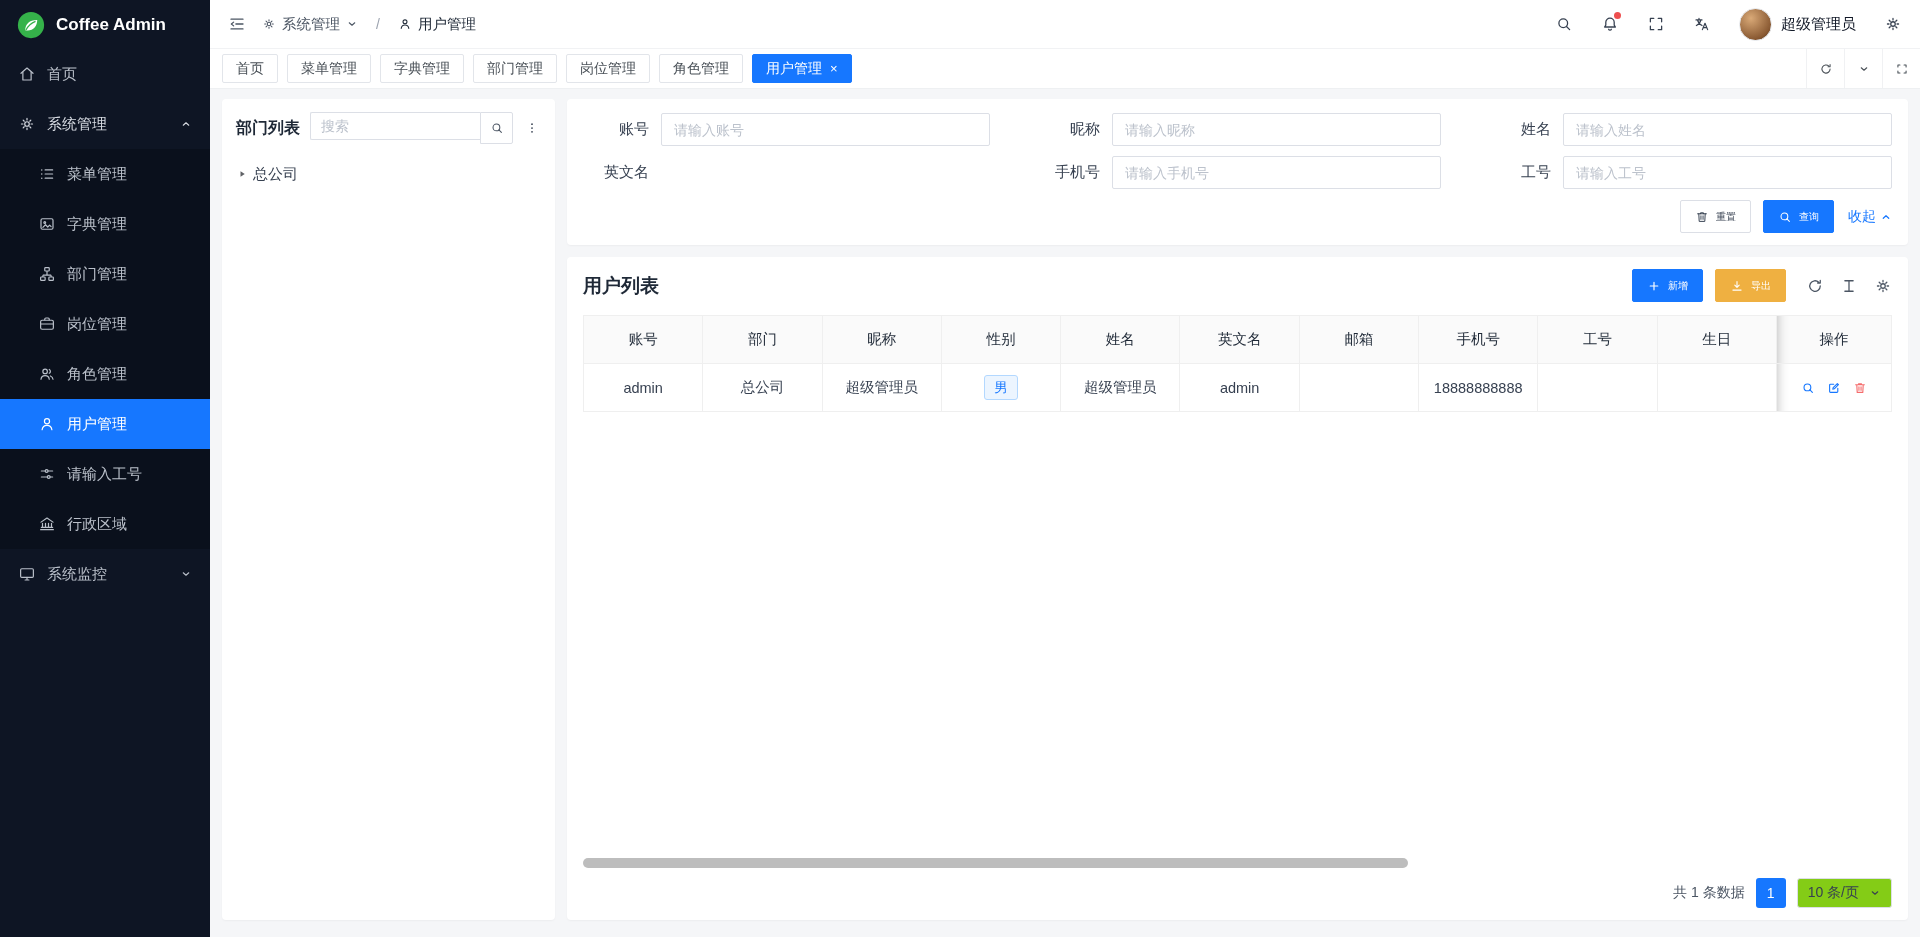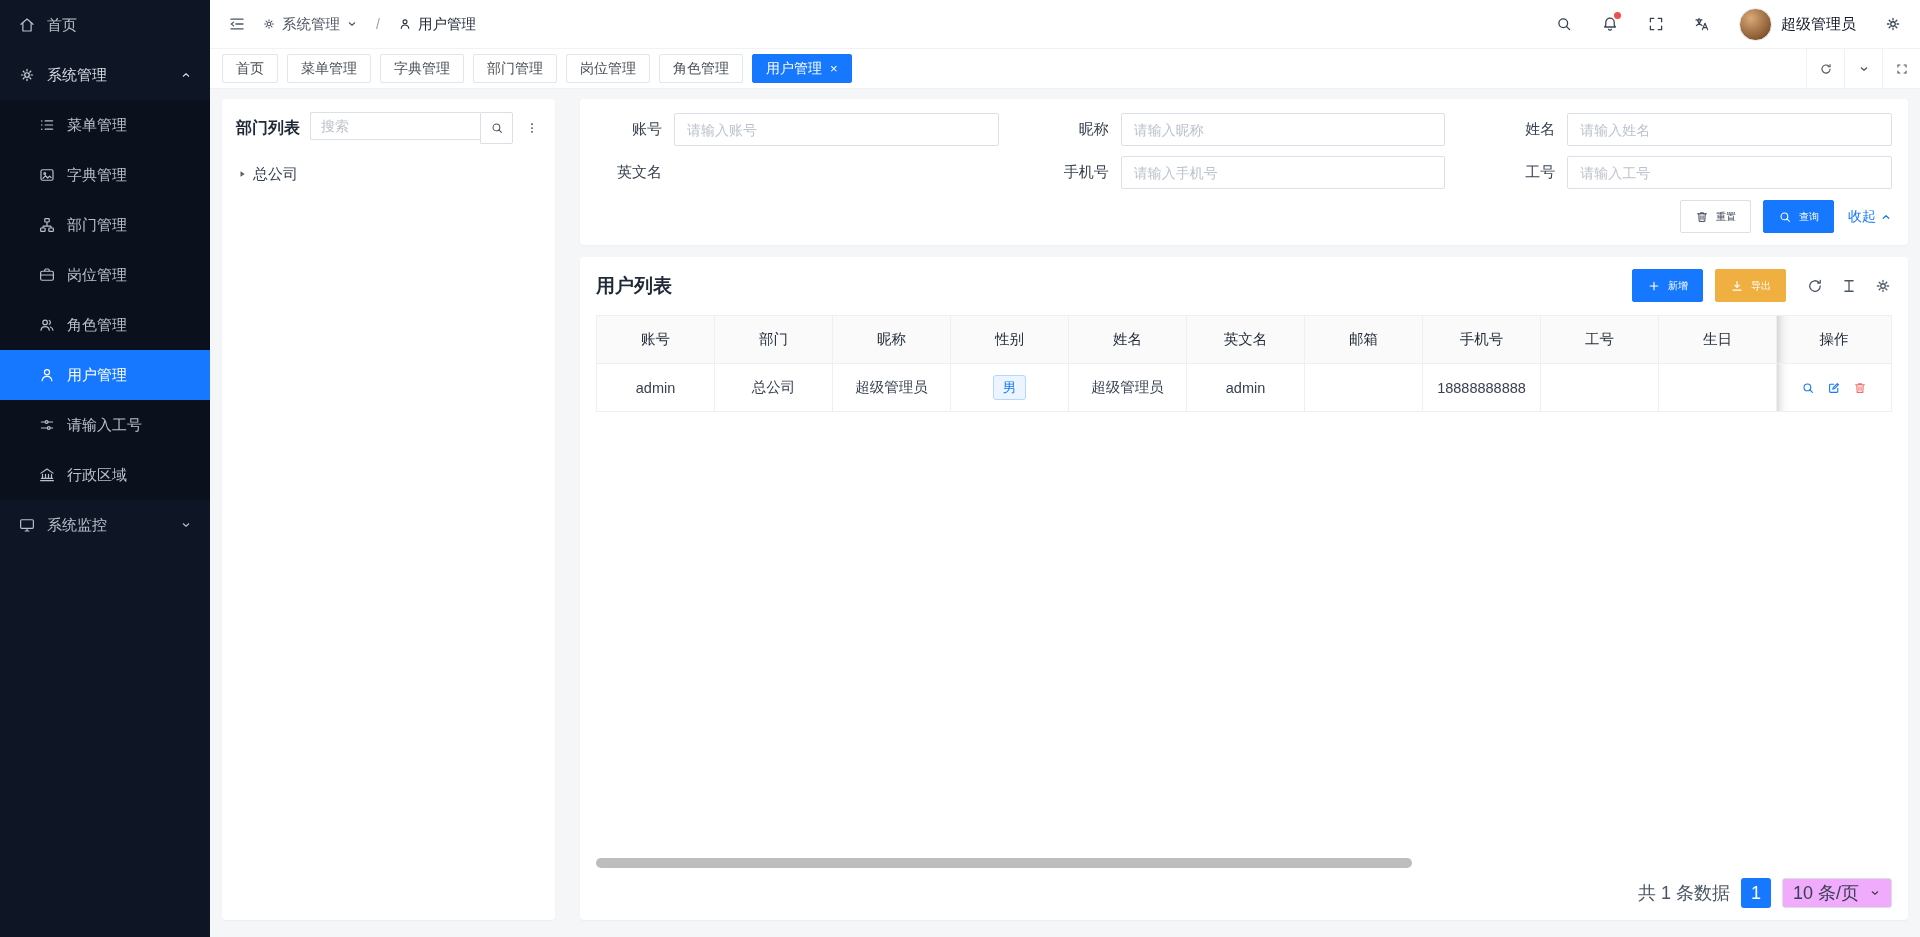--- a/index.html
+++ b/index.html
@@ -37,21 +37,21 @@
 
   
   .tabbar { height:40px; background:#fff; display:flex; align-items:center; padding-left:12px; border-bottom:1px solid #eef0f2; flex-shrink:0; }
   .tab { height:29px; padding:0 13px; border:1px solid #e2e5ea; background:#fff; font-size:14px; color:#495057; display:flex; align-items:center; gap:8px; border-radius:2px; margin-right:9px; cursor:pointer; white-space:nowrap; }
   .tab.active { background:#1677ff; border-color:#1677ff; color:#fff; }
   .tab-close { font-size:13px; line-height:1; cursor:pointer; }
   .tabbar-ctrls { margin-left:auto; display:flex; height:100%; }
   .tabbar-btn { width:38px; height:100%; display:flex; align-items:center; justify-content:center; border-left:1px solid #f0f1f3; color:#495057; cursor:pointer; background:#fff; }
 
   
-  .content { flex:1; display:flex; gap:25px; padding:10px 12px 17px; min-height:0; }
+  .content { flex:1; display:flex; gap:12px; padding:10px 12px 17px; min-height:0; }
   .card { background:#fff; border-radius:4px; box-shadow:0 1px 2px rgba(0,0,0,0.04); }
 
   
   .dept-card { width:333px; flex-shrink:0; padding:13px 14px; display:flex; flex-direction:column; }
   .dept-head { display:flex; align-items:center; gap:10px; }
   .dept-title { font-size:16px; font-weight:600; color:#1f2937; white-space:nowrap; }
   .dept-search { display:flex; flex:1; min-width:0; }
   .dept-search input { flex:1; min-width:0; height:28px; border:1px solid #dcdfe6; border-right:none; border-radius:2px 0 0 2px; padding:0 10px; font-size:14px; color:#374151; outline:none; }
   .dept-search input::placeholder { color:#bcc2cc; }
   .dept-search-btn { width:33px; height:32px; border:1px solid #dcdfe6; border-radius:0 2px 2px 0; background:#fff; display:flex; align-items:center; justify-content:center; color:#4b5563; cursor:pointer; }
@@ -92,28 +92,38 @@
   .tag-male { display:inline-block; padding:2.5px 9px; font-size:13.5px; line-height:1.3; color:#1677ff; background:#ecf5ff; border:1px solid #b3d8ff; border-radius:3px; }
   .op-icons { display:flex; align-items:center; justify-content:center; gap:12px; }
   .op-icons .ic { cursor:pointer; }
   .op-view, .op-edit { color:#1677ff; }
   .op-delete { color:#f56c6c; }
 
   .list-spacer { flex:1; }
   .hscroll { height:10px; position:relative; margin:0 0 8px; flex-shrink:0; }
   .hscroll-thumb { position:absolute; left:0; top:0; height:10px; width:63%; background:#bdbdbd; border-radius:5px; cursor:pointer; }
 
-  .pager { display:flex; justify-content:flex-end; align-items:center; gap:11px; padding:2px 0 2px; font-size:18px; color:#4b5563; flex-shrink:0; }
+  .pager { display:flex; justify-content:flex-end; align-items:center; gap:11px; padding:2px 0 2px; font-size:14px; color:#4b5563; flex-shrink:0; }
   .page-num { width:30px; height:30px; background:#1677ff; color:#fff; border-radius:3px; display:flex; align-items:center; justify-content:center; cursor:pointer; }
-  .page-size { height:30px; border:1px solid #dcdfe6; border-radius:3px; padding:0 10px; display:flex; align-items:center; gap:10px; color:#374151; cursor:pointer; background:#f0abfc; }
+  .page-size { height:30px; border:1px solid #dcdfe6; border-radius:3px; padding:0 10px; display:flex; align-items:center; gap:10px; color:#374151; cursor:pointer; background:#84cc16; }
 </style>
 </head>
 <body>
 
 <aside>
+  <div class="logo">
+    <span class="ic logo-icon">
+      <svg viewBox="0 0 24 24">
+          <circle cx="12" cy="12" r="10.5" fill="#35b24a"></circle>
+          <path d="M7.4 16.2c6.2 1 9.4-2.9 9.6-8.2-5.8-.2-9.6 3-9.6 8.2z" fill="#fff"></path>
+          <path d="M8 16c1.8-3.6 4.8-5.8 7.6-6.9" stroke="#35b24a" stroke-width="1" fill="none"></path>
+        </svg>
+    </span>
+    <span>Coffee Admin</span>
+  </div>
 
   <nav>
     <div class="menu-item">
       <span class="ic">
           <svg viewBox="0 0 24 24" fill="none" stroke="currentColor" stroke-width="1.6" stroke-linecap="round" stroke-linejoin="round">
             <path d="M4 11l8-7 8 7"></path>
             <path d="M6.5 9.6V20h11V9.6"></path>
           </svg>
         </span>
       <span>首页</span>

